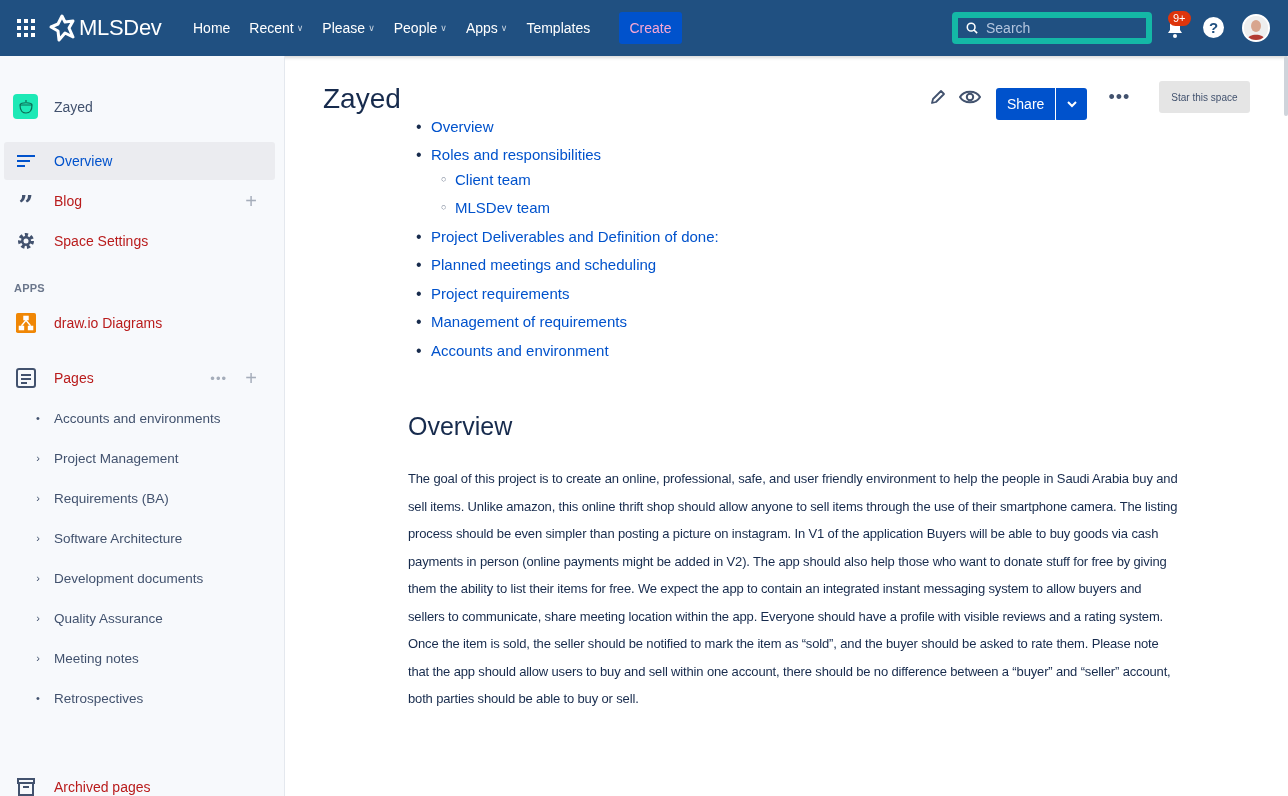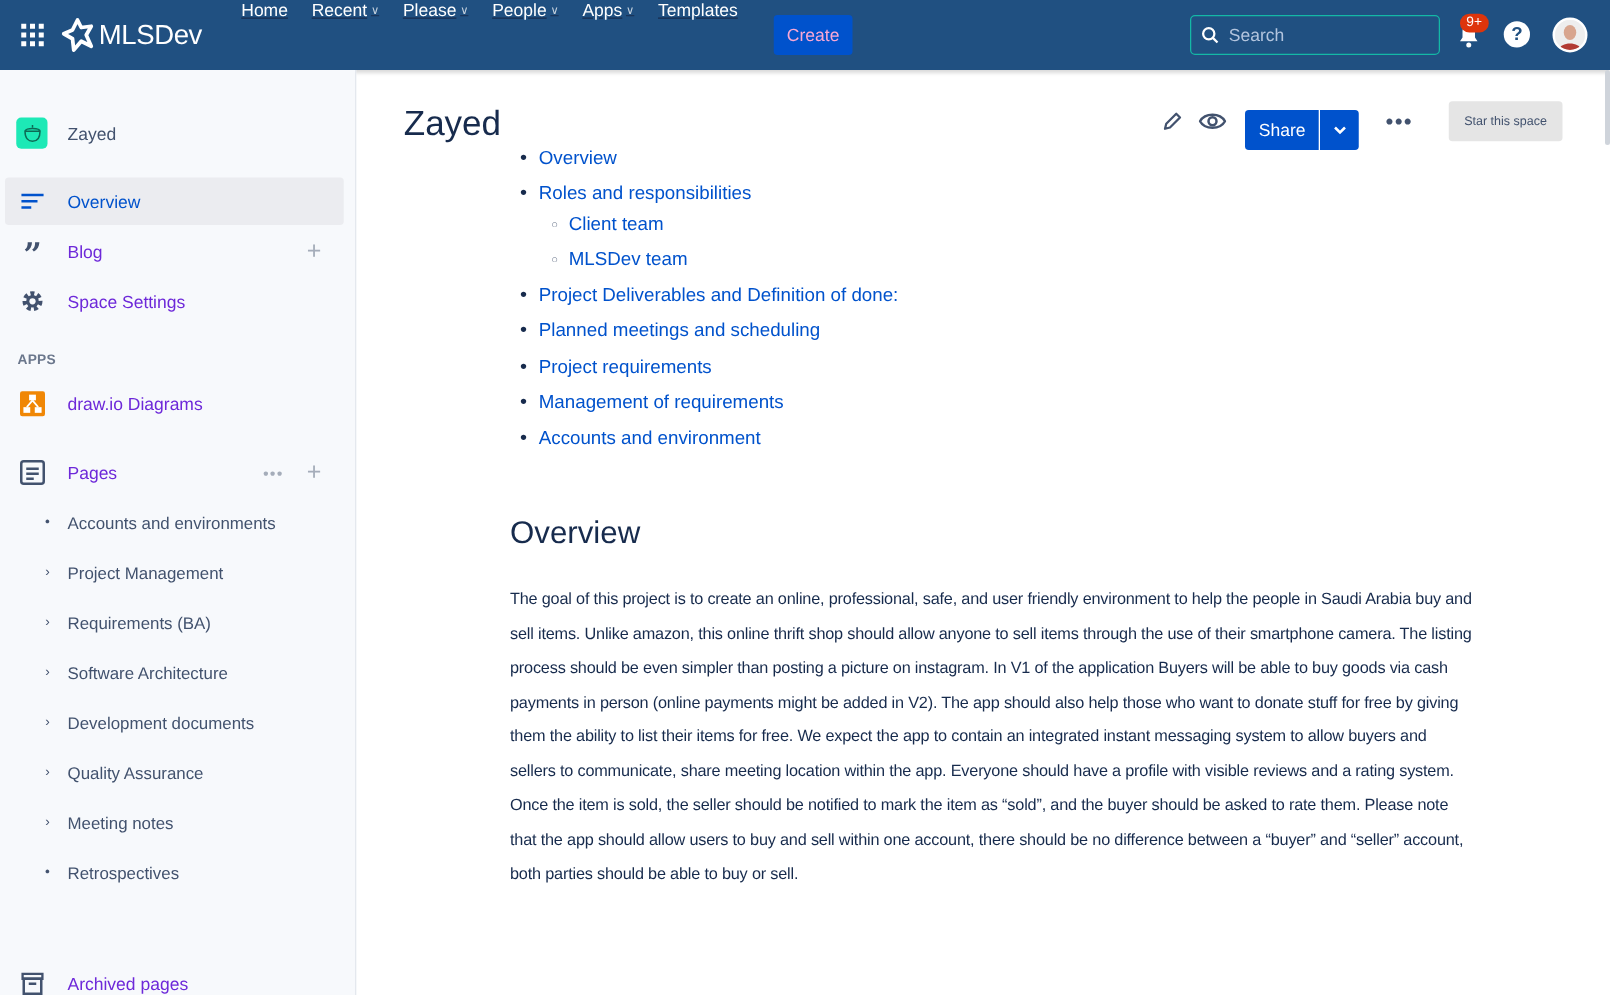--- a/index.html
+++ b/index.html
@@ -2,40 +2,40 @@
 <html><head>
 <meta charset="utf-8">
 <style>
   * { box-sizing: border-box; margin: 0; padding: 0; }
   html, body { width: 1288px; height: 796px; overflow: hidden; background: #fff; font-family: "Liberation Sans", "DejaVu Sans", sans-serif; color: #172b4d; }
   .topbar { position: absolute; left: 0; top: 0; width: 1288px; height: 56px; background: #205081; display: flex; align-items: center; box-shadow: 0 2px 3px rgba(0,0,0,0.15); }
   .apps-grid { position: absolute; left: 17px; top: 19px; width: 18px; height: 18px; display: grid; grid-template-columns: repeat(3, 4px); grid-gap: 3px; cursor: pointer; }
   .apps-grid span { width: 4px; height: 4px; background: #fff; display: block; }
   .logo { position: absolute; left: 47px; top: 12px; height: 32px; display: flex; align-items: center; color: #fff; font-size: 22px; letter-spacing: -0.3px; cursor: pointer; }
   .logo svg { margin-right: 2px; }
-  .nav { position: absolute; left: 193px; top: 0; height: 56px; display: flex; align-items: flex-start; text-decoration: underline; }
+  .nav { position: absolute; left: 193px; top: 0; height: 56px; display: flex; align-items: center; }
   .nav-item { color: #fff; font-size: 14px; margin-right: 19px; display: flex; align-items: center; cursor: pointer; }
   .nav-item .chev { margin-left: 3px; opacity: 0.75; font-size: 9px; }
   .create-btn { position: absolute; left: 619px; top: 12px; width: 63px; height: 32px; background: #0052cc; color: #f9a8d4; border-radius: 3px; font-size: 14px; display: flex; align-items: center; justify-content: center; cursor: pointer; }
-  .search { position: absolute; left: 952px; top: 12px; width: 200px; height: 32px; border: 1px solid #14b8a6; border-radius: 4px; background: #205081; display: flex; align-items: center; padding-left: 8px; }
+  .search { position: absolute; left: 952px; top: 12px; width: 200px; height: 32px; border: 6px solid #14b8a6; border-radius: 4px; background: #205081; display: flex; align-items: center; padding-left: 8px; }
   .search input { background: transparent; border: none; outline: none; color: #fff; font-size: 14px; margin-left: 8px; width: 160px; font-family: "Liberation Sans", sans-serif; }
   .search input::placeholder { color: #b3c5de; }
   .bell { position: absolute; left: 1164px; top: 16px; width: 22px; height: 24px; cursor: pointer; }
   .badge { position: absolute; left: 1168px; top: 11px; background: #de350b; color: #fff; font-size: 11px; border-radius: 9px; padding: 1px 5px; line-height: 13px; }
   .help { position: absolute; left: 1203px; top: 17px; width: 21px; height: 21px; border-radius: 50%; background: #fff; color: #205081; font-weight: bold; font-size: 15px; display: flex; align-items: center; justify-content: center; cursor: pointer; }
   .avatar { position: absolute; left: 1242px; top: 14px; width: 28px; height: 28px; border-radius: 50%; background: #f2f2f2; border: 2px solid #fff; overflow: hidden; cursor: pointer; }
 
   .sidebar { position: absolute; left: 0; top: 56px; width: 285px; height: 740px; background: #f7f9fc; border-right: 1px solid #e4e8ee; }
   .space-head { position: absolute; left: 13px; top: 38px; display: flex; align-items: center; cursor: pointer; }
   .space-icon { width: 25px; height: 25px; background: #1de9b6; border-radius: 4px; display: flex; align-items: center; justify-content: center; }
   .space-name { margin-left: 16px; font-size: 14px; color: #42526e; }
   .side-item { position: absolute; left: 4px; width: 271px; height: 38px; display: flex; align-items: center; border-radius: 3px; cursor: pointer; }
   .side-item.active { background: #ebecf0; }
   .side-item .ico { width: 20px; margin-left: 12px; display: flex; align-items: center; justify-content: center; color: #42526e; }
-  .side-item .lbl { margin-left: 18px; font-size: 14px; color: #6d28d9; }
+  .side-item .lbl { margin-left: 18px; font-size: 14px; color: #b91c1c; }
   .side-item.active .lbl { color: #0052cc; }
   .side-item .plus { position: absolute; right: 18px; color: #a5adba; font-size: 20px; font-weight: 300; }
   .apps-label { position: absolute; left: 14px; top: 226px; font-size: 11px; font-weight: bold; color: #6b778c; letter-spacing: 0.2px; }
   .page-item { position: absolute; left: 30px; height: 24px; display: flex; align-items: center; font-size: 13.5px; color: #42526e; cursor: pointer; }
   .page-item .mark { width: 16px; text-align: center; font-size: 11px; color: #42526e; }
   .page-item .txt { margin-left: 8px; }
 
   .content { position: absolute; left: 286px; top: 56px; width: 1002px; height: 740px; }
   .title { position: absolute; left: 37px; top: 27px; font-size: 28px; color: #172b4d; font-weight: normal; }
   .toolbar { position: absolute; top: 25px; left: 640px; height: 32px; display: flex; align-items: center; }

